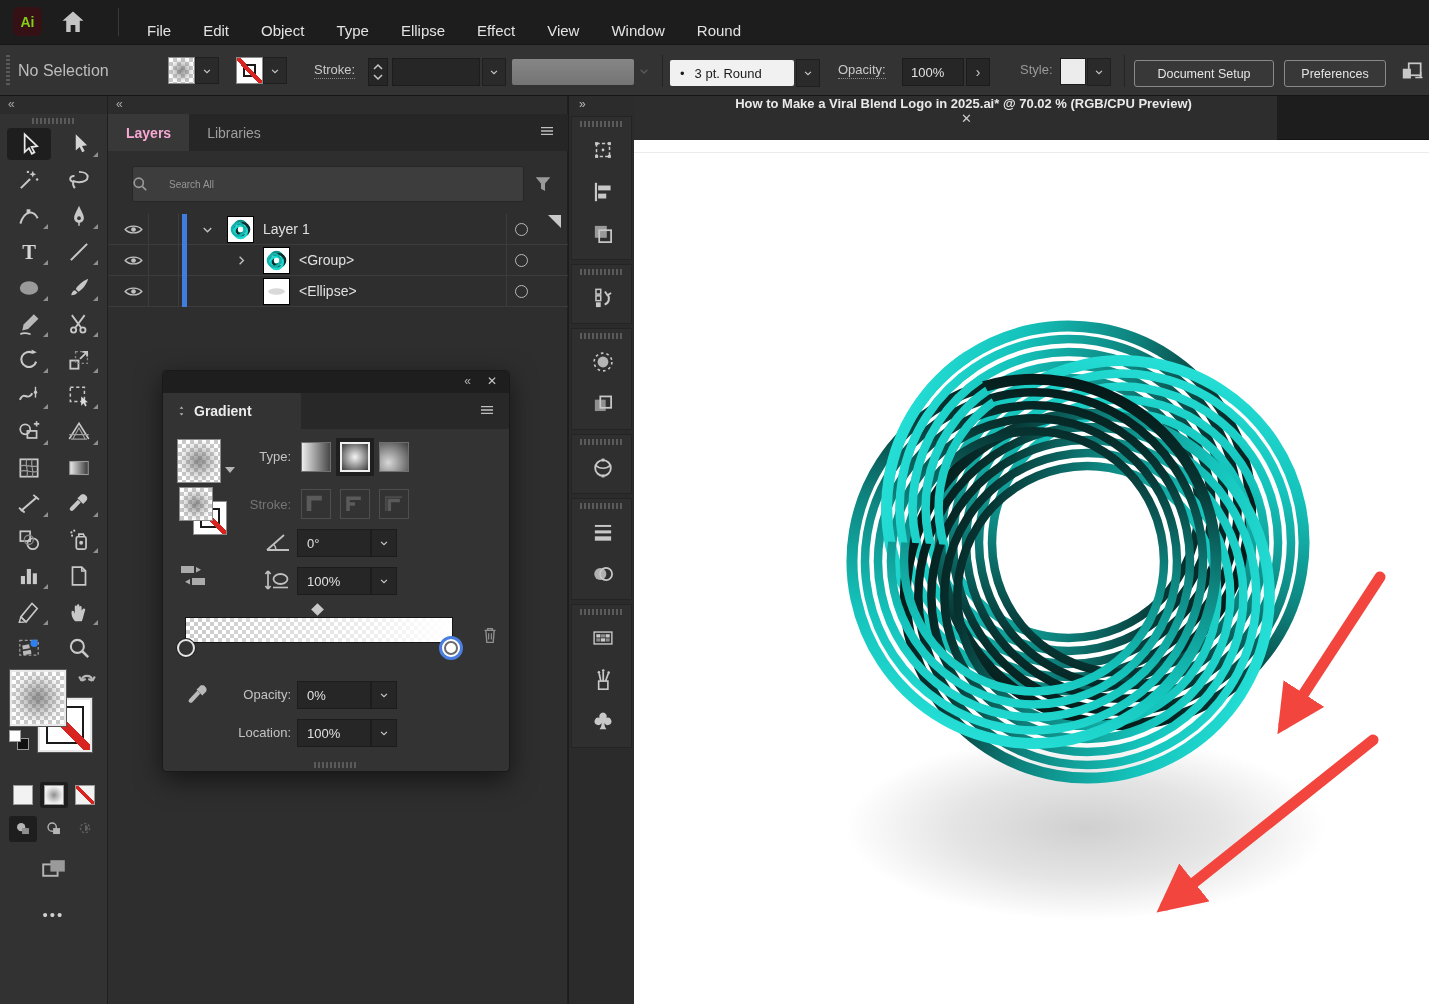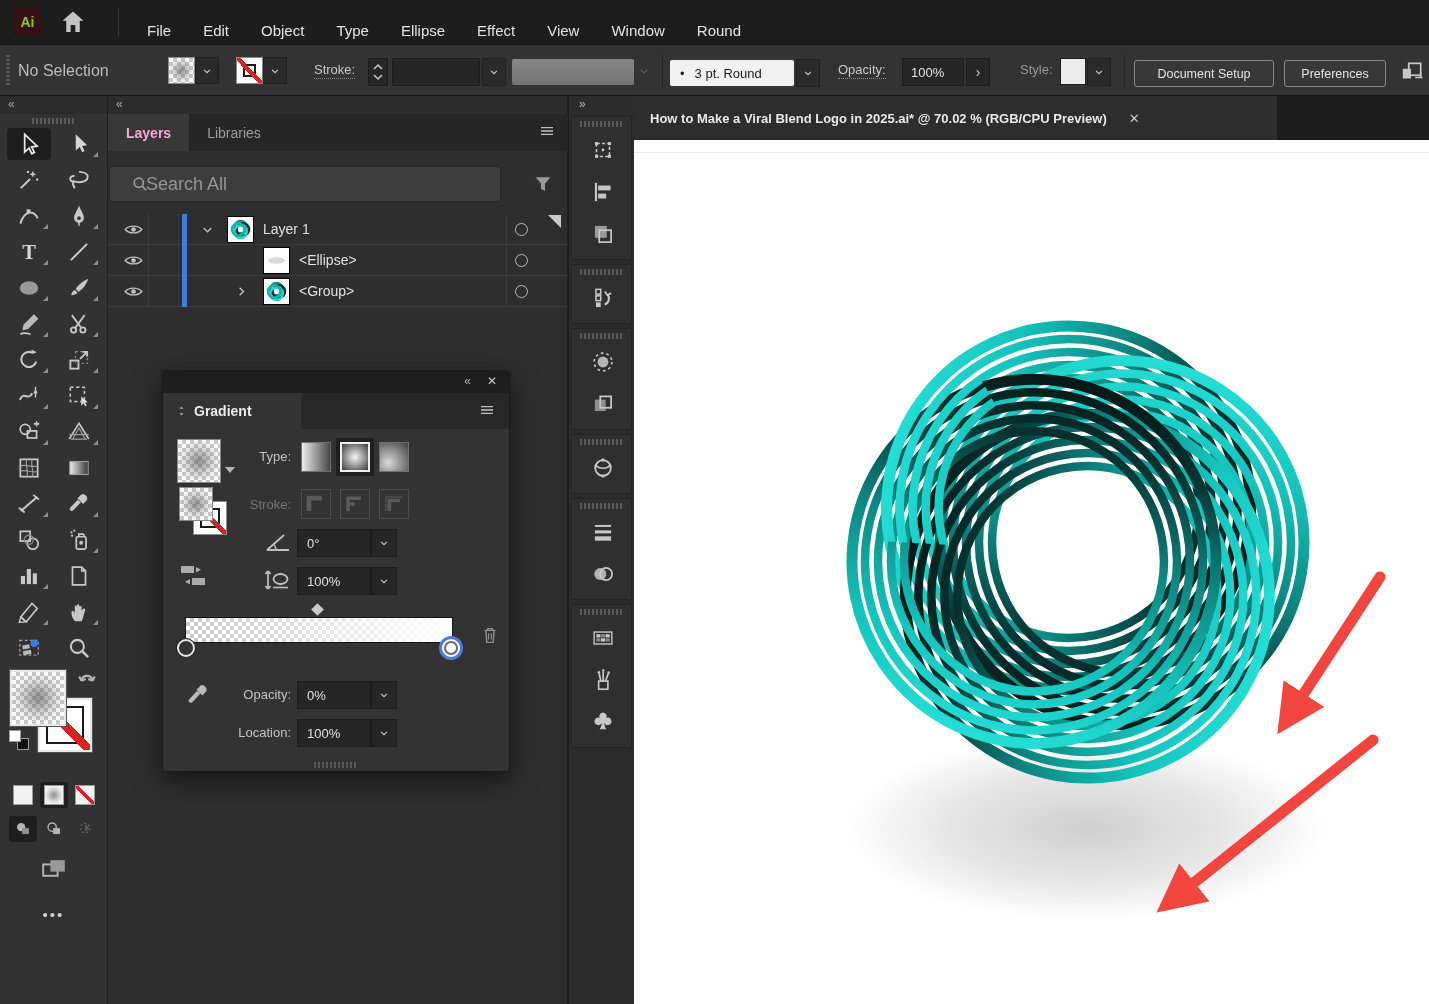--- a/index.html
+++ b/index.html
@@ -86,22 +86,22 @@
   #screen-mode { margin:14px auto 0 auto; width:30px; height:24px; }
   #more-dots { margin:26px auto 0 auto; width:40px; text-align:center; color:#cfcfcf; font-size:15px; letter-spacing:2px; }
 
   
   #paneldock { position:absolute; left:108px; top:96px; width:460px; height:908px; background:#2e2e2e; border-right:1px solid #1f1f1f; }
   #lp-tabs { position:absolute; left:0; top:18px; width:460px; height:37px; background:#262626; display:flex; align-items:flex-end; }
   .lp-tab { height:37px; display:flex; align-items:center; padding:0 18px; font-size:14px; color:#9e9e9e; }
   .lp-tab.active { background:#383838; color:#f9a8d4; font-weight:bold; }
   #lp-menu { position:absolute; right:10px; top:26px; }
   #search-row { position:absolute; left:0; top:66px; width:460px; height:44px; }
-  #search-input { position:absolute; left:1px; top:4px; width:392px; height:36px; background:#3d3d3d;
-    border:1px solid #272727; border-radius:3px; color:#cfcfcf; font-size:18px; padding-left:36px; outline:none; }
+  #search-input { position:absolute; left:24px; top:4px; width:392px; height:36px; background:#3d3d3d;
+    border:1px solid #272727; border-radius:3px; color:#cfcfcf; font-size:10px; padding-left:36px; outline:none; }
   #search-input::placeholder { color:#969696; }
   #search-ic { position:absolute; left:22px; top:12px; pointer-events:none; }
   #filter-ic { position:absolute; left:424px; top:11px; }
   #layer-rows { position:absolute; left:0; top:118px; width:460px; }
   .lrow { position:relative; width:460px; height:31px; border-bottom:1px solid #3c3c3c; }
   .lrow .eye { position:absolute; left:15px; top:5px; }
   .lrow .c1 { position:absolute; left:40px; top:0; width:1px; height:31px; background:#3c3c3c; }
   .lrow .c2 { position:absolute; left:70px; top:0; width:1px; height:31px; background:#3c3c3c; }
   .lrow .selbar { position:absolute; left:74px; top:0; width:5px; height:31px; background:#3f7ede; }
   .lrow .exp { position:absolute; top:8px; color:#c0c0c0; }
@@ -153,21 +153,21 @@
 
   
   #rightstrip { position:absolute; left:568px; top:96px; width:66px; height:908px; background:#2b2b2b; border-left:1px solid #1c1c1c; }
   #rs-head { height:18px; color:#b9b9b9; font-size:12px; padding-left:10px; line-height:16px; background:#2c2c2c; }
   .rs-group { background:#2f2f2f; border:1px solid #242424; margin:2px 2px 4px 2px; padding-bottom:4px; }
   .rs-icon { width:62px; height:42px; display:flex; align-items:center; justify-content:center; }
 
   
   #docbar { position:absolute; left:634px; top:96px; width:795px; height:44px; background:#1d1d1d; border-bottom:1px solid #141414; }
   #doctab { position:absolute; left:0; top:0; width:643px; height:44px; background:#2d2d2d;
-    display:flex; align-items:center; }
+    display:flex; align-items:center;flex-direction:column; }
   #doctab-title { font-size:13px; font-weight:bold; color:#e9e9e9; padding-left:16px; white-space:nowrap; }
   #doctab-close { margin-left:22px; color:#cccccc; font-size:13px; }
   #canvas { position:absolute; left:634px; top:140px; width:795px; height:864px; background:#ffffff; }
   #artboard-line { position:absolute; left:0; top:12px; width:795px; height:1px; background:#ececec; }
   #art { position:absolute; left:0; top:0; }
 </style>
 </head>
 <body>
 
 <div id="menubar">
@@ -645,55 +645,55 @@
       <div class="lrow">
         <span class="eye">
           <svg class="ic" width="21" height="21" viewBox="0 0 24 24">
             <path d="M2.5 12 C6.5 6.8 17.5 6.8 21.5 12 C17.5 17.2 6.5 17.2 2.5 12 Z" fill="none" stroke="#c0c0c0" stroke-width="1.6"></path>
             <circle cx="12" cy="12" r="2.7" fill="#c0c0c0"></circle>
           </svg>
         </span>
         <span class="c1"></span>
         <span class="c2"></span>
         <span class="selbar"></span>
-        <span class="thumb" style="left:155px">
-          <svg class="ic" width="25" height="25" viewBox="0 0 24 24">
-            <ellipse cx="12" cy="12" rx="8" ry="3.2" fill="#d9d9d9"></ellipse>
-          </svg>
-        </span>
-        <span class="lbl" style="left:191px">&lt;Ellipse&gt;</span>
-        <span class="c3"></span>
-        <span class="target"></span>
-      </div>
-      <div class="lrow">
-        <span class="eye">
-          <svg class="ic" width="21" height="21" viewBox="0 0 24 24">
-            <path d="M2.5 12 C6.5 6.8 17.5 6.8 21.5 12 C17.5 17.2 6.5 17.2 2.5 12 Z" fill="none" stroke="#c0c0c0" stroke-width="1.6"></path>
-            <circle cx="12" cy="12" r="2.7" fill="#c0c0c0"></circle>
-          </svg>
-        </span>
-        <span class="c1"></span>
-        <span class="c2"></span>
-        <span class="selbar"></span>
         <span class="exp" style="left:126px">
           <svg class="ic" width="15" height="15" viewBox="0 0 24 24">
             <path d="M9 6 l6 6 -6 6" fill="none" stroke="#c0c0c0" stroke-width="2.2"></path>
           </svg>
         </span>
         <span class="thumb" style="left:155px">
           <svg class="ic" width="25" height="25" viewBox="0 0 24 24">
             <g>
               <circle cx="12" cy="9.8" r="6" fill="none" stroke="#0c8f89" stroke-width="2.4"></circle>
               <circle cx="14.2" cy="12" r="6" fill="none" stroke="#062f2d" stroke-width="2.4"></circle>
               <circle cx="12" cy="14.2" r="6" fill="none" stroke="#17d9cf" stroke-width="2.4"></circle>
               <circle cx="9.8" cy="12" r="6" fill="none" stroke="#10b5ad" stroke-width="2.4"></circle>
             </g>
           </svg>
         </span>
         <span class="lbl" style="left:191px">&lt;Group&gt;</span>
+        <span class="c3"></span>
+        <span class="target"></span>
+      </div>
+      <div class="lrow">
+        <span class="eye">
+          <svg class="ic" width="21" height="21" viewBox="0 0 24 24">
+            <path d="M2.5 12 C6.5 6.8 17.5 6.8 21.5 12 C17.5 17.2 6.5 17.2 2.5 12 Z" fill="none" stroke="#c0c0c0" stroke-width="1.6"></path>
+            <circle cx="12" cy="12" r="2.7" fill="#c0c0c0"></circle>
+          </svg>
+        </span>
+        <span class="c1"></span>
+        <span class="c2"></span>
+        <span class="selbar"></span>
+        <span class="thumb" style="left:155px">
+          <svg class="ic" width="25" height="25" viewBox="0 0 24 24">
+            <ellipse cx="12" cy="12" rx="8" ry="3.2" fill="#d9d9d9"></ellipse>
+          </svg>
+        </span>
+        <span class="lbl" style="left:191px">&lt;Ellipse&gt;</span>
         <span class="c3"></span>
         <span class="target"></span>
       </div>
     </div>
   <div id="row-tri"></div>
 </div>
 
 <div id="gpanel">
   <div id="gp-titlebar">
     <div id="gp-collapse">«</div>

